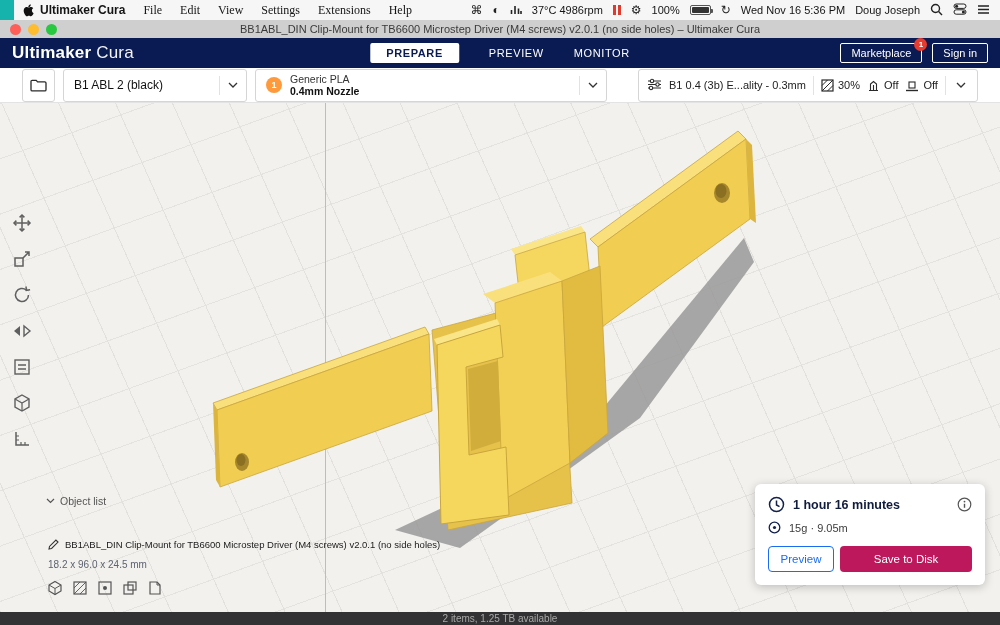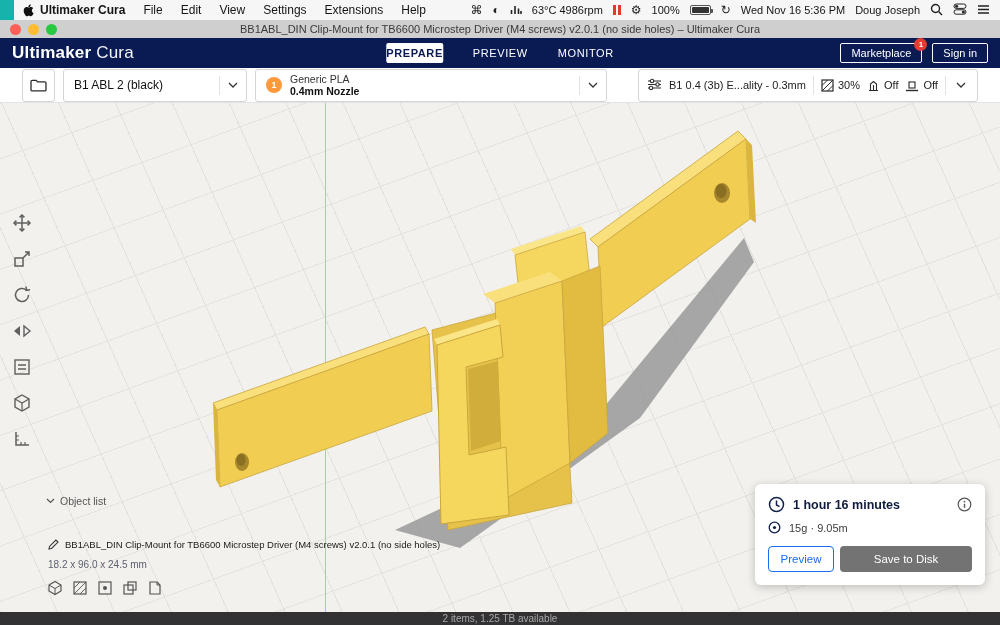--- a/index.html
+++ b/index.html
@@ -6,21 +6,21 @@
   html,body { width:1000px; height:625px; }
   body { font-family:"Liberation Sans", sans-serif; background:#f2f1ef; }
   .screen { position:relative; width:1000px; height:625px; overflow:hidden; background:#f2f1ef; }
 
   
   .menubar { position:absolute; top:0; left:0; right:0; height:20px; background:#f6f6f6;
              display:flex; align-items:center; font-size:12px; color:#141414; z-index:60; }
   .mb-teal { width:14px; height:20px; background:#16b3ac; flex:0 0 auto; }
   .mb-apple { margin:0 6px 0 8px; display:flex; align-items:center; }
   .mb-app { font-weight:bold; margin-right:18px; white-space:nowrap; }
-  .mb-item { margin-right:18px; white-space:nowrap; }
+  .mb-item { margin-right:18px; white-space:nowrap;font-family:Liberation Serif, serif; }
   .mb-right { margin-left:auto; display:flex; align-items:center; gap:10px; padding-right:10px; font-size:11px; white-space:nowrap; }
   .mb-glyph { font-size:12px; color:#222; }
   .pause-ind { display:flex; gap:2px; }
   .pause-ind i { width:3px; height:10px; background:#e03a2f; display:block; }
   .battery { width:21px; height:10px; border:1px solid #555; border-radius:2px; position:relative; }
   .battery::after { content:""; position:absolute; right:-3px; top:2.5px; width:2px; height:4px; background:#555; border-radius:0 1px 1px 0; }
   .battery i { position:absolute; left:1px; top:1px; bottom:1px; width:17px; background:#333; border-radius:1px; }
 
   
   .titlebar { position:absolute; top:20px; left:0; right:0; height:18px; background:#cfcfcf;
@@ -30,21 +30,21 @@
   .l-red { background:#ff5f57; } .l-yel { background:#febc2e; } .l-grn { background:#28c840; }
   .tb-title { max-width:760px; overflow:hidden; white-space:nowrap; text-overflow:ellipsis; }
 
   
   .curahdr { position:absolute; top:38px; left:0; right:0; height:30px; background:#0a1a52;
              display:flex; align-items:center; padding:0 12px; z-index:60; }
   .logo { color:#fff; font-size:17px; letter-spacing:0.2px; }
   .logo b { font-weight:bold; } .logo span { font-weight:normal; opacity:.95; }
   .tabs { position:absolute; left:50%; transform:translateX(-50%); display:flex; align-items:center; gap:30px; }
   .tab { color:#fff; font-size:11px; letter-spacing:.6px; }
-  .tab.active { background:#fff; color:#0a1a52; font-weight:bold; padding:4px 0; border-radius:2px; }
+  .tab.active { background:#fff; color:#0a1a52; font-weight:bold; padding:4px 16px; border-radius:2px; }
   .hdr-right { margin-left:auto; display:flex; align-items:center; gap:10px; }
   .hdr-btn { position:relative; border:1px solid #fff; border-radius:2px; color:#fff; font-size:11px; padding:3px 10px; background:transparent; }
   .badge { position:absolute; top:-6px; right:-6px; width:13px; height:13px; border-radius:50%; background:#e63b2f;
            color:#fff; font-size:8px; display:flex; align-items:center; justify-content:center; font-weight:bold; }
 
   
   .toolbar { position:absolute; top:68px; left:0; right:0; height:35px; background:#fff;
              border-bottom:1px solid #e3e3e3; display:flex; align-items:center; padding:0 22px; gap:8px; z-index:50; }
   .card { height:33px; background:#fff; border:1px solid #d5d5d5; border-radius:3px; display:flex; align-items:center; }
   .card-folder { width:33px; justify-content:center; }
@@ -89,21 +89,21 @@
   
   .print-panel { position:absolute; right:15px; bottom:27px; width:230px; background:#fff; border-radius:6px;
                  box-shadow:0 2px 10px rgba(0,0,0,.22); padding:12px 13px 13px; }
   .pp-row1 { display:flex; align-items:center; gap:8px; }
   .pp-time { font-size:12.5px; font-weight:bold; color:#101c3d; }
   .pp-info { margin-left:auto; display:flex; }
   .pp-row2 { display:flex; align-items:center; gap:8px; margin-top:8px; font-size:11px; color:#3c3c3c; }
   .pp-row3 { display:flex; gap:6px; margin-top:12px; }
   .btn-preview { flex:0 0 66px; height:26px; background:#fff; border:1px solid #1a6cf0; color:#1a6cf0;
                  border-radius:4px; font-size:11.5px; display:flex; align-items:center; justify-content:center; }
-  .btn-save { flex:1; height:26px; background:#737373; border:none; color:#fff; border-radius:4px;
+  .btn-save { flex:1; height:26px; background:#be185d; border:none; color:#fff; border-radius:4px;
               font-size:11.5px; display:flex; align-items:center; justify-content:center; }
 
   
   .statusbar { position:absolute; bottom:0; left:0; right:0; height:13px; background:#323234;
                display:flex; align-items:center; justify-content:center; font-size:10px; color:#a8a8a8; }
 </style>
 </head>
 <body>
 
 <div class="screen">
@@ -125,21 +125,21 @@
     <span class="mb-item">Help</span>
 
     <span class="mb-right">
       <span class="mb-glyph">⌘</span>
       <span class="mb-glyph">◐</span>
       <span>
         <svg width="12" height="11" viewBox="0 0 12 11">
             <path d="M1.5 10V6M5 10V2M8.5 10V4.5M11 10V7" stroke="#222" stroke-width="1.6" fill="none"></path>
           </svg>
       </span>
-      <span>63°C 4986rpm</span>
+      <span>37°C 4986rpm</span>
       <span class="pause-ind">
           <i></i>
           <i></i>
         </span>
       <span class="mb-glyph">⚙</span>
       <span>100%</span>
       <span class="battery">
           <i></i>
         </span>
       <span class="mb-glyph">↻</span>

